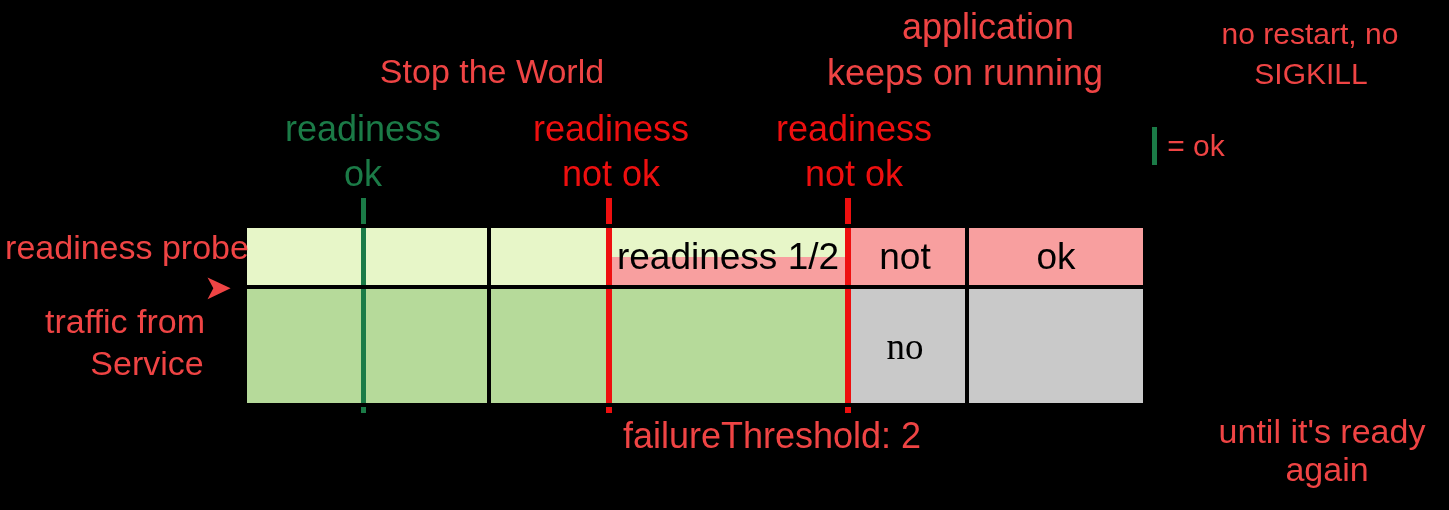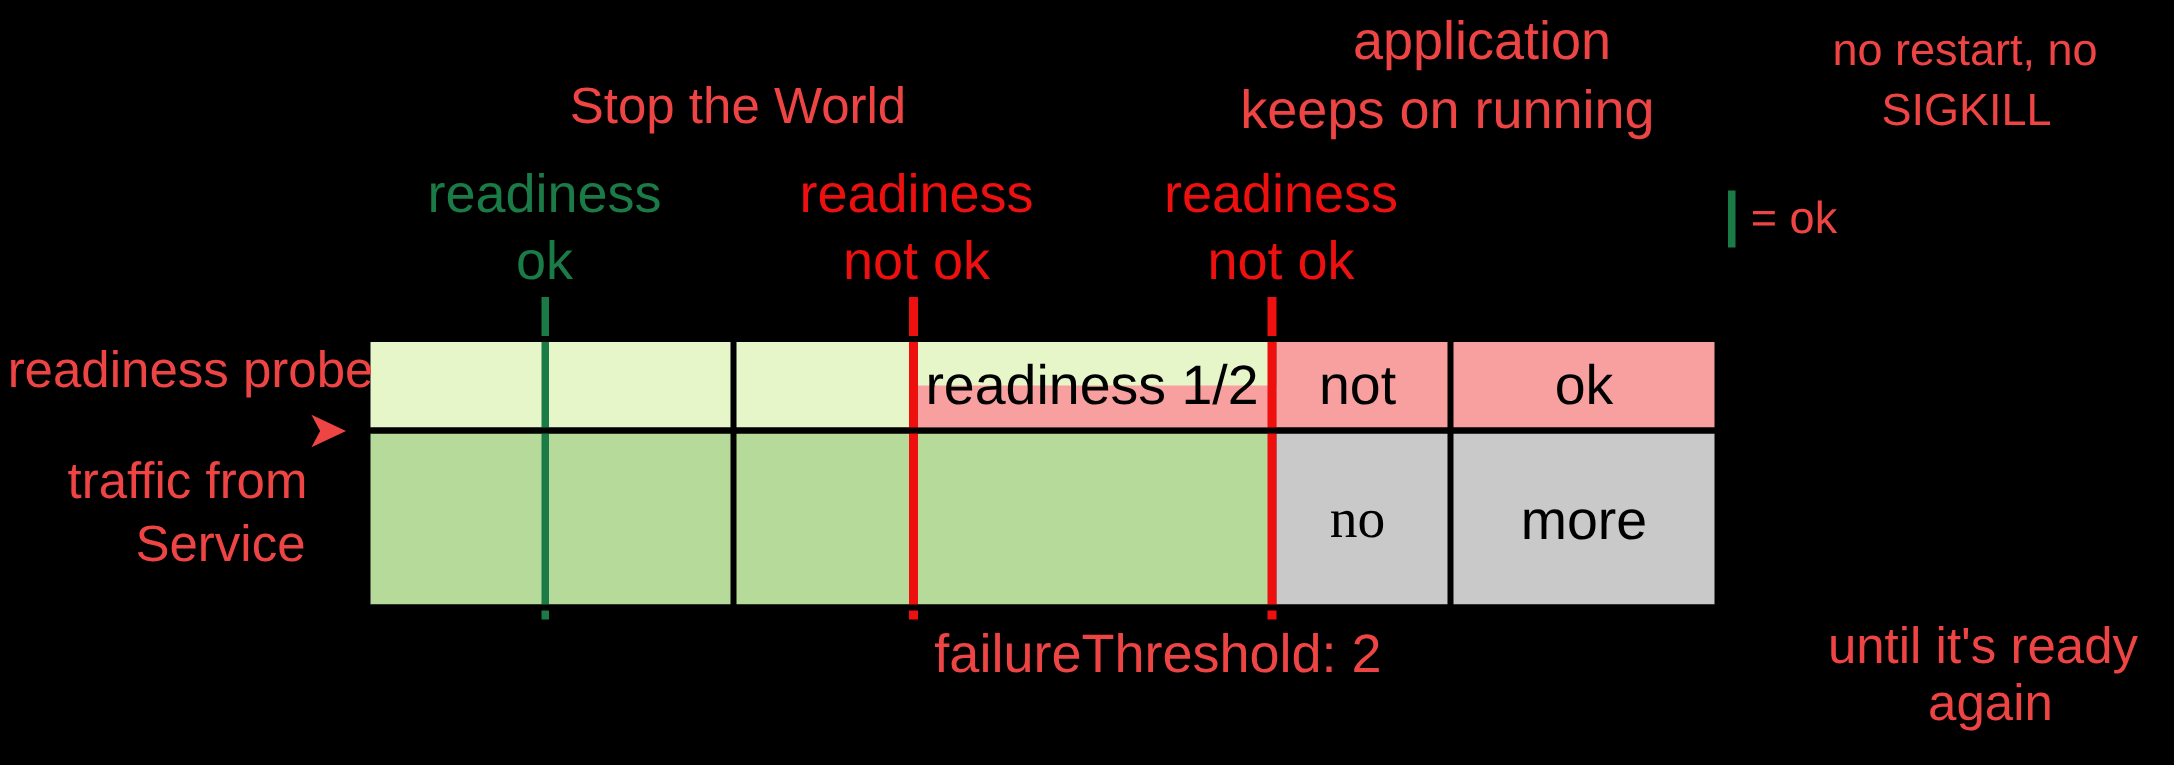--- a/index.html
+++ b/index.html
@@ -46,21 +46,20 @@
   <div class="t lbl b red" style="left:611px;top:110px;">readiness</div>
   <div class="t lbl b red" style="left:611px;top:155px;">not ok</div>
 
   <div class="t lbl b red" style="left:854px;top:110px;">readiness</div>
   <div class="t lbl b red" style="left:854px;top:155px;">not ok</div>
 
   <div class="t cell-txt" style="left:728px;top:238px;">readiness 1/2</div>
   <div class="t cell-txt" style="left:905px;top:238px;">not</div>
   <div class="t cell-txt" style="left:1056px;top:238px;">ok</div>
   <div class="t cell-txt" style="left:905px;top:328px;font-family:Liberation Serif, serif;">no</div>
-  <div class="t cell-txt" style="left:1056px;top:328px;">more</div>
 
   <div class="t ann" style="left:492px;top:54px;font-size:34px;">Stop the World</div>
 
   <div class="t ann" style="left:988px;top:8px;font-size:36px;">application</div>
   <div class="t ann" style="left:965px;top:54px;font-size:36px;">keeps on running</div>
 
   <div class="t ann" style="left:1310px;top:18px;font-size:30px;">no restart, no</div>
   <div class="t ann" style="left:1311px;top:58px;font-size:30px;">SIGKILL</div>
 
   <div class="abs marker" style="left:1152px;top:127px;width:5px;height:38px;background:#1b7b47;"></div>

